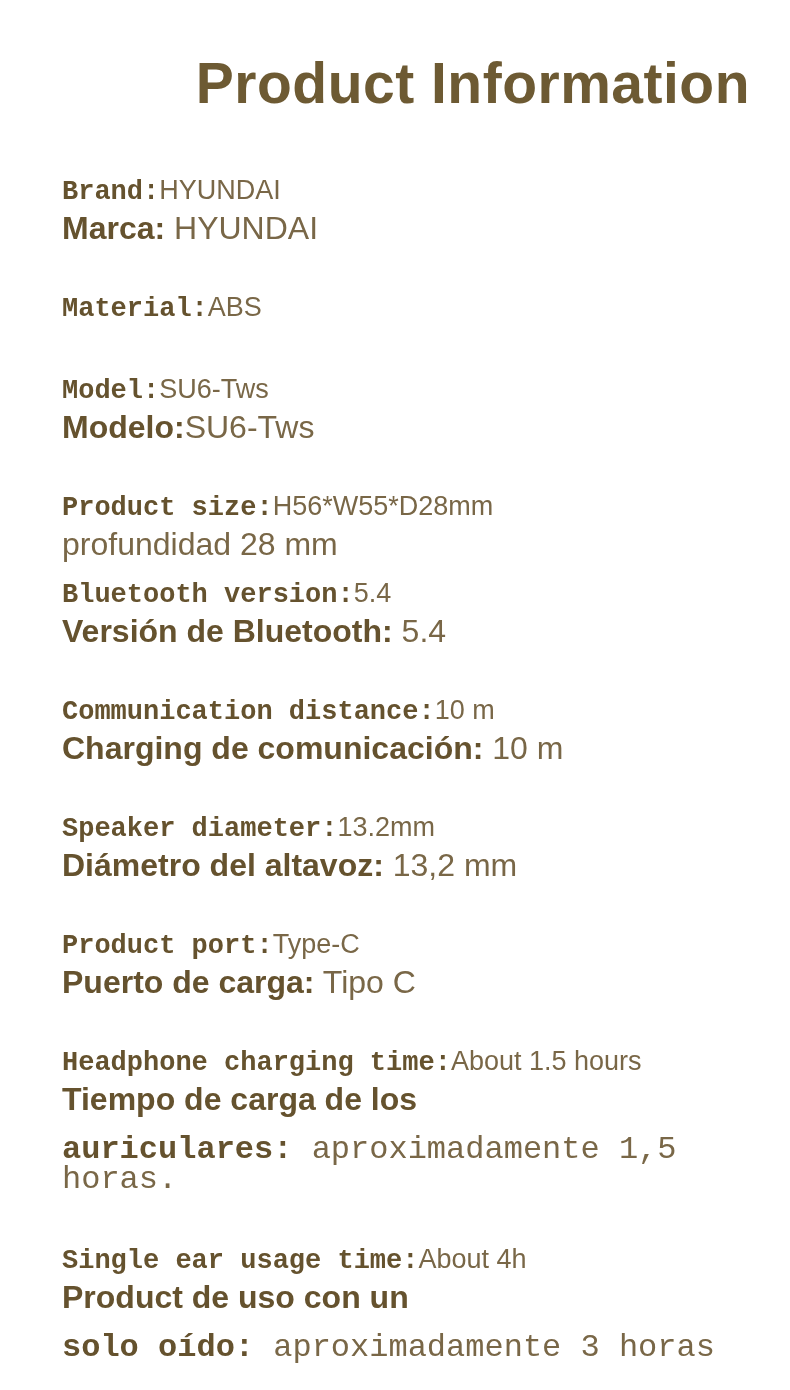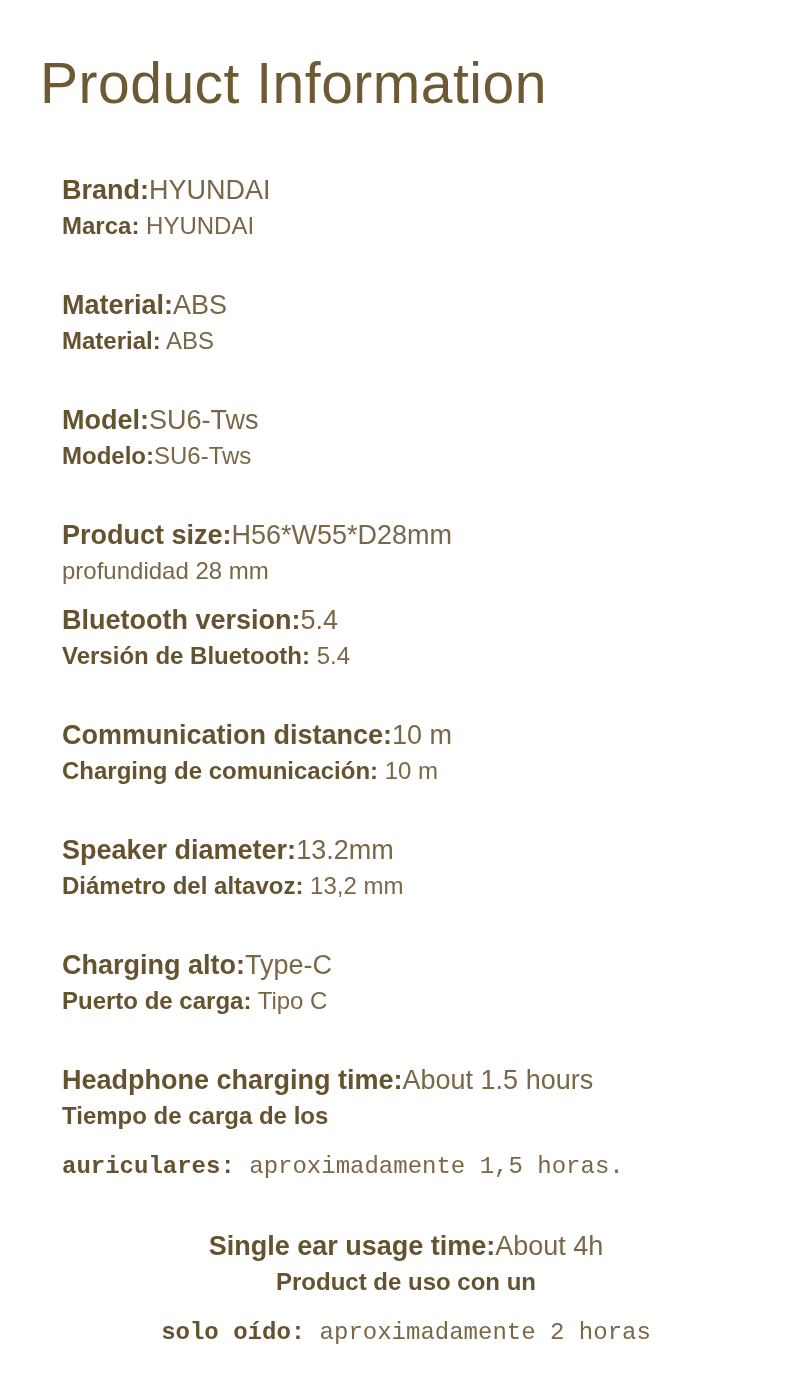--- a/index.html
+++ b/index.html
@@ -12,43 +12,44 @@
   html, body {
     width: 790px;
     background: var(--c-bg);
     font-family: "Liberation Sans", sans-serif;
   }
   body {
     min-height: 1390px;
     padding: 50px 40px 60px 62px;
   }
   .page-title {
-    text-align: left;
+    text-align: right;
     font-size: 57px;
-    font-weight: 400;
+    font-weight: 700;
     color: var(--c-title);
     letter-spacing: 0.5px;
     margin-bottom: 58px;
     margin-left: -22px; 
   }
   .spec { margin-bottom: 48px; }
   .spec.tight { margin-bottom: 18px; }
-  .spec.last { margin-bottom: 0; text-align: center; }
+  .spec.last { margin-bottom: 0; }
   .en-line {
     font-size: 27px;
     line-height: 32px;
     color: var(--c-value);
     margin-bottom: 5px;
   }
   .b-en {
     font-weight: 700;
     color: var(--c-label);
+    font-family: Liberation Mono, monospace;
   }
   .es-lines {
-    font-size: 24px;
+    font-size: 32px;
     line-height: 30px;
     color: var(--c-value);
   }
   .es-group { display: inline-block; }
   .b-es {
     font-weight: 700;
     color: var(--c-label);
   }
   .es-cont { text-align: right; }
   .es-gap { margin-top: 21px; font-family: Liberation Mono, monospace; }
@@ -58,21 +59,20 @@
 
 <h1 class="page-title">Product Information</h1>
 
 <div class="spec">
   <div class="en-line"><span class="b-en">Brand:</span><span>HYUNDAI</span></div>
   <div class="es-lines"><span class="b-es">Marca:</span><span> HYUNDAI</span></div>
 </div>
 
 <div class="spec">
   <div class="en-line"><span class="b-en">Material:</span><span>ABS</span></div>
-  <div class="es-lines"><span class="b-es">Material:</span><span> ABS</span></div>
 </div>
 
 <div class="spec">
   <div class="en-line"><span class="b-en">Model:</span><span>SU6-Tws</span></div>
   <div class="es-lines"><span class="b-es">Modelo:</span><span>SU6-Tws</span></div>
 </div>
 
 <div class="spec tight">
   <div class="en-line"><span class="b-en">Product size:</span><span>H56*W55*D28mm</span></div>
   <div class="es-lines es-group">
@@ -89,31 +89,31 @@
   <div class="en-line"><span class="b-en">Communication distance:</span><span>10 m</span></div>
   <div class="es-lines"><span class="b-es">Charging de comunicación:</span><span> 10 m</span></div>
 </div>
 
 <div class="spec">
   <div class="en-line"><span class="b-en">Speaker diameter:</span><span>13.2mm</span></div>
   <div class="es-lines"><span class="b-es">Diámetro del altavoz:</span><span> 13,2 mm</span></div>
 </div>
 
 <div class="spec">
-  <div class="en-line"><span class="b-en">Charging alto:</span><span>Type-C</span></div>
+  <div class="en-line"><span class="b-en">Product port:</span><span>Type-C</span></div>
   <div class="es-lines"><span class="b-es">Puerto de carga:</span><span> Tipo C</span></div>
 </div>
 
 <div class="spec">
   <div class="en-line"><span class="b-en">Headphone charging time:</span><span>About 1.5 hours</span></div>
   <div class="es-lines">
     <div><span class="b-es">Tiempo de carga de los</span></div>
     <div class="es-gap"><span class="b-es">auriculares:</span><span> aproximadamente 1,5 horas.</span></div>
   </div>
 </div>
 
 <div class="spec last">
   <div class="en-line"><span class="b-en">Single ear usage time:</span><span>About 4h</span></div>
   <div class="es-lines">
     <div><span class="b-es">Product de uso con un</span></div>
-    <div class="es-gap"><span class="b-es">solo oído:</span><span> aproximadamente 2 horas</span></div>
+    <div class="es-gap"><span class="b-es">solo oído:</span><span> aproximadamente 3 horas</span></div>
   </div>
 </div>
 
 </body></html>

